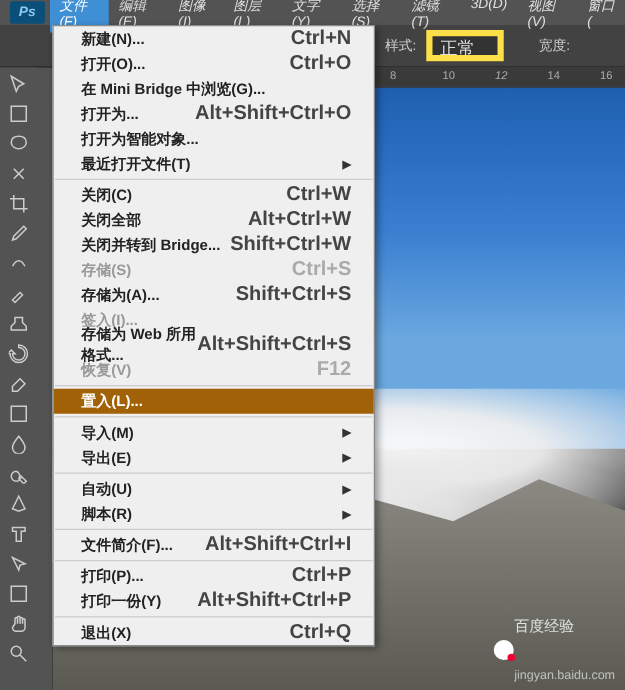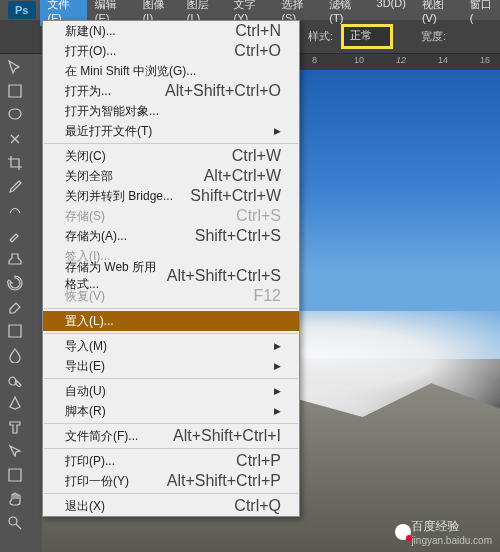--- a/index.html
+++ b/index.html
@@ -1,52 +1,52 @@
 <!DOCTYPE html>
 <html><head>
 <meta charset="utf-8">
 <style>
 * { margin: 0; padding: 0; box-sizing: border-box; font-family: "Microsoft YaHei", sans-serif; }
 body { background: #535353; width: 500px; height: 552px; overflow: hidden; position: relative; }
 
-.menubar { background: #535353; height: 20px; display: flex; align-items: center; padding-left: 8px; font-size: 11px; color: #e0e0e0; }
+.menubar { background: #535353; height: 20px; display: flex; align-items: center; padding-left: 8px; font-size: 11px; color: #e0e0e0; font-style: italic; }
 .menubar-item { padding: 2px 8px; cursor: pointer; }
 .menubar-item.active { background: #3f8fd4; color: #fff; }
 
 .ps-logo { width: 30px; height: 18px; background: #0a4e7a; color: #8cc8f0; font-weight: bold; font-size: 11px; display: flex; align-items: center; justify-content: center; border-radius: 2px; margin-right: 4px; }
 
 .optionsbar { background: #424242; height: 34px; border-bottom: 1px solid #2a2a2a; display: flex; align-items: center; padding: 0 8px; gap: 8px; font-size: 11px; color: #ccc; }
-.opt-select { background: #333; border: 3px solid #fde047; color: #ddd; padding: 1px 18px 1px 6px; font-size: 11px; height: 25px; }
+.opt-select { background: #333; border: 5px solid #fde047; color: #ddd; padding: 1px 18px 1px 6px; font-size: 14px; height: 25px; }
 
 .ruler-h { position: absolute; left: 42px; top: 54px; right: 0; height: 16px; background: #3a3a3a; color: #aaa; font-size: 9px; display: flex; align-items: flex-start; overflow: hidden; }
 .ruler-h span { position: absolute; top: 1px; }
 
 .toolbar { position: absolute; left: 0; top: 54px; width: 30px; background: #535353; display: flex; flex-direction: column; align-items: center; gap: 2px; padding-top: 2px; }
 .tool { width: 24px; height: 22px; display: flex; align-items: center; justify-content: center; color: #ccc; font-size: 14px; cursor: pointer; border-radius: 2px; }
 .tool svg { width: 16px; height: 16px; fill: #ccc; stroke: #ccc; }
 
 .canvas-area { position: absolute; left: 42px; top: 70px; right: 0; bottom: 0; background: #262626; overflow: hidden; }
 .scene { position: absolute; left: 0; top: 0; right: 0; bottom: 0; }
 .sky { position: absolute; left: 0; top: 0; right: 0; height: 60%; background: linear-gradient(#1e5fb0 0%, #3a7fd0 40%, #6ba8e0 70%); }
 .cloud1 { position: absolute; left: 0; right: 0; top: 50%; height: 120px; background: radial-gradient(ellipse at 60% 40%, #fff 0%, #f0f0f0 30%, rgba(255,255,255,0) 70%); opacity: 0.95; }
 .cloud2 { position: absolute; left: -40px; right: -20px; top: 58%; height: 100px; background: radial-gradient(ellipse at 30% 60%, #fff 0%, #e8e8e8 40%, rgba(255,255,255,0) 75%); opacity: 0.9; }
 .mountain { position: absolute; left: 0; right: 0; bottom: 0; height: 35%; background: linear-gradient(#8a8a82 0%, #5a5a52 100%); clip-path: polygon(0 30%, 15% 10%, 30% 25%, 50% 5%, 70% 20%, 85% 0%, 100% 15%, 100% 100%, 0 100%); }
 
 .dropdown { position: absolute; left: 42px; top: 20px; width: 258px; background: #efefef; border: 1px solid #8a8a8a; box-shadow: 2px 2px 6px rgba(0,0,0,0.4); font-size: 12px; color: #222; z-index: 100; }
-.menu-item { display: flex; justify-content: space-between; align-items: center; padding: 3px 18px 3px 22px; height: 20px; cursor: pointer; }
+.menu-item { display: flex; justify-content: space-between; align-items: center; padding: 3px 18px 3px 22px; height: 20px; cursor: pointer; font-weight: bold; }
 .menu-item.disabled { color: #999; }
 .menu-item .shortcut { color: #444; font-size: 16px; }
 .menu-item.disabled .shortcut { color: #aaa; }
 .menu-item.hl { background: #a16207; color: #fff; }
 .menu-item .arrow { font-size: 9px; color: #333; }
 .menu-sep { height: 1px; background: #ccc; margin: 2px 1px; }
 .highlight-box { position: absolute; border: 2px solid #ff0000; pointer-events: none; }
 
 .watermark { position: absolute; right: 8px; bottom: 6px; color: rgba(255,255,255,0.8); font-size: 12px; display: flex; align-items: center; gap: 0; }
-.watermark .url { font-size: 10px; color: rgba(255,255,255,0.6); display: block; }
+.watermark .url { font-size: 10px; color: rgba(255,255,255,0.6); display: block; margin-top: 25px; }
 .wm-logo { width: 16px; height: 16px; background: #fff; border-radius: 50%; position: relative; }
 .wm-logo::after { content: ""; position: absolute; width: 6px; height: 6px; background: #e03; border-radius: 50%; right: -1px; bottom: -1px; }
 </style>
 </head>
 <body>
 
 <div class="menubar">
   <div class="ps-logo">Ps</div>
   <div id="menubar-items" style="display: flex;">
       <div class="menubar-item active">文件(F)</div>
@@ -191,21 +191,21 @@
 <div class="dropdown" id="file-menu">
     <div class="menu-item">
       <span>新建(N)...</span>
       <span class="shortcut">Ctrl+N</span>
     </div>
     <div class="menu-item">
       <span>打开(O)...</span>
       <span class="shortcut">Ctrl+O</span>
     </div>
     <div class="menu-item">
-      <span>在 Mini Shift 中浏览(G)...</span>
+      <span>在 Mini Bridge 中浏览(G)...</span>
       <span class="shortcut"></span>
     </div>
     <div class="menu-item">
       <span>打开为...</span>
       <span class="shortcut">Alt+Shift+Ctrl+O</span>
     </div>
     <div class="menu-item">
       <span>打开为智能对象...</span>
       <span class="shortcut"></span>
     </div>

